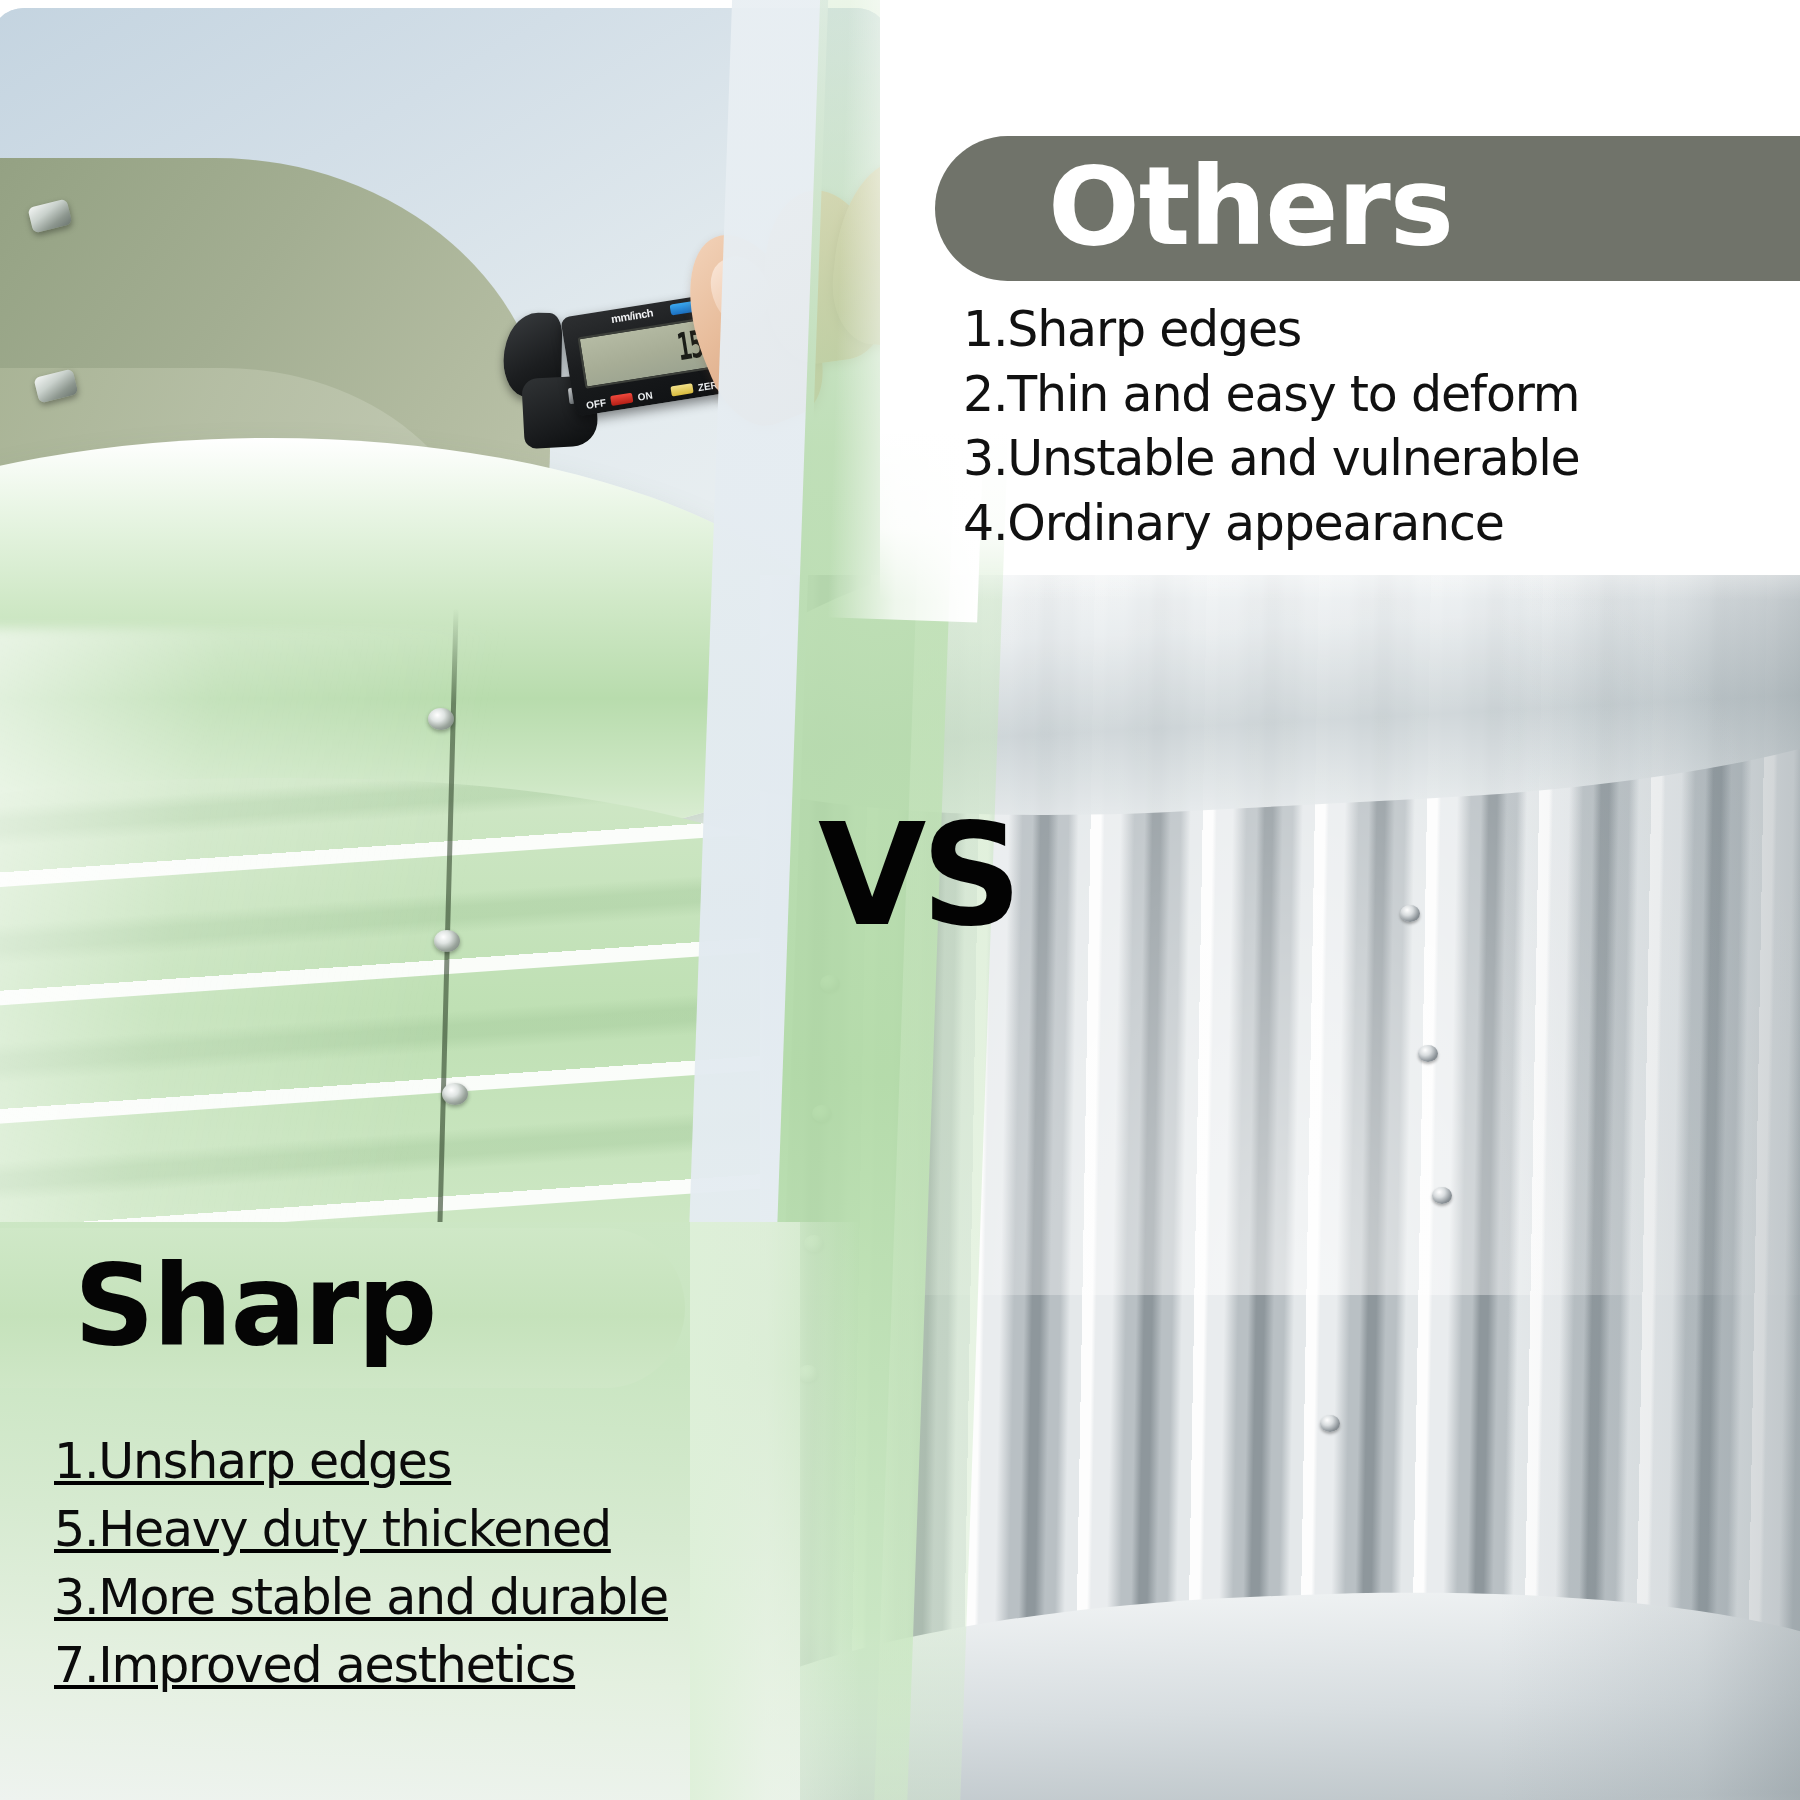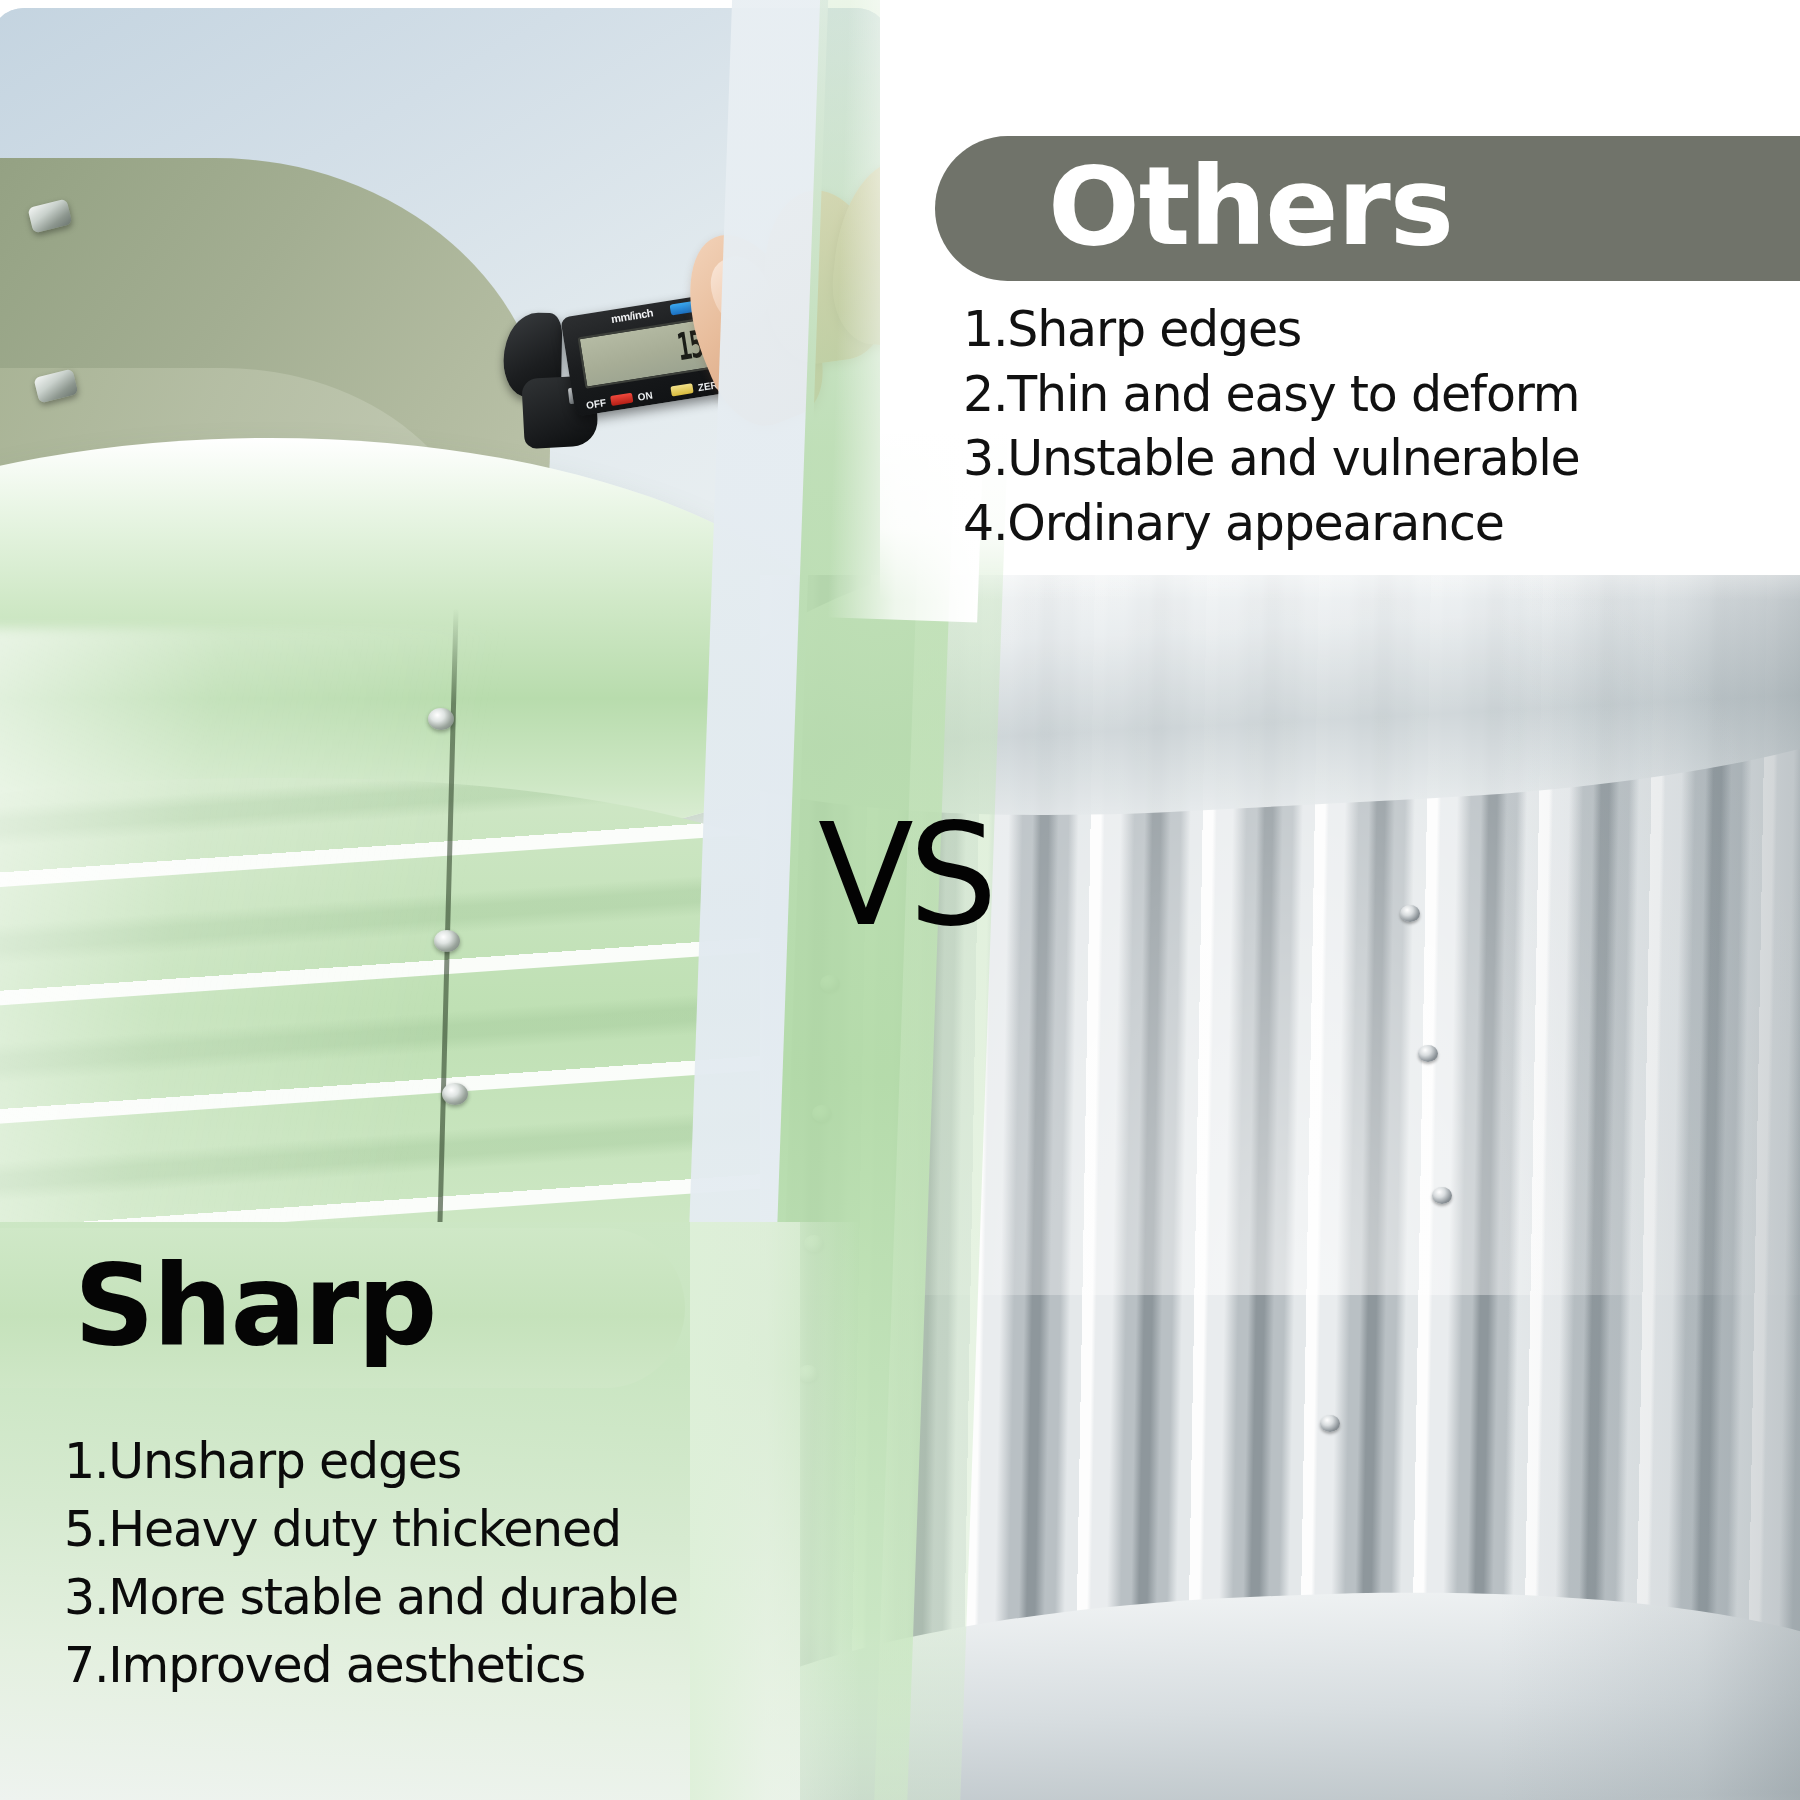--- a/index.html
+++ b/index.html
@@ -231,30 +231,30 @@
   .ours-badge{
     position:absolute;left:-120px;top:1228px;width:805px;height:160px;
     background:linear-gradient(180deg,#cfe8c7 0%,#c5e2bb 55%,#cfe7c7 100%);
     border-radius:0 100px 100px 0;
   }
   .ours-badge span{
     position:absolute;left:194px;top:50%;transform:translateY(-53%);
     color:#050505;font-size:112px;font-weight:800;letter-spacing:-2px;
     font-family:"DejaVu Sans",sans-serif;line-height:1;white-space:nowrap;
   }
-  .ours-list{position:absolute;left:64px;top:1428px;width:740px;}
+  .ours-list{position:absolute;left:54px;top:1428px;width:740px;text-decoration:underline;}
   .ours-list li{
     list-style:none;color:#0b0b0b;font-size:49px;line-height:1.39;
     font-family:"DejaVu Sans",sans-serif;font-weight:400;letter-spacing:-1.2px;white-space:nowrap;
   }
 
   
   .vs{
     position:absolute;left:818px;top:806px;
-    font-family:"DejaVu Sans",sans-serif;font-size:140px;font-weight:400;
+    font-family:"DejaVu Sans",sans-serif;font-size:140px;font-weight:700;
     color:#030303;letter-spacing:-5px;line-height:1;text-align:right;
   }
 </style>
 </head>
 <body>
 
 <div id="stage">
 
   <div class="photo-ours">
     <div class="ph-sky"></div>

